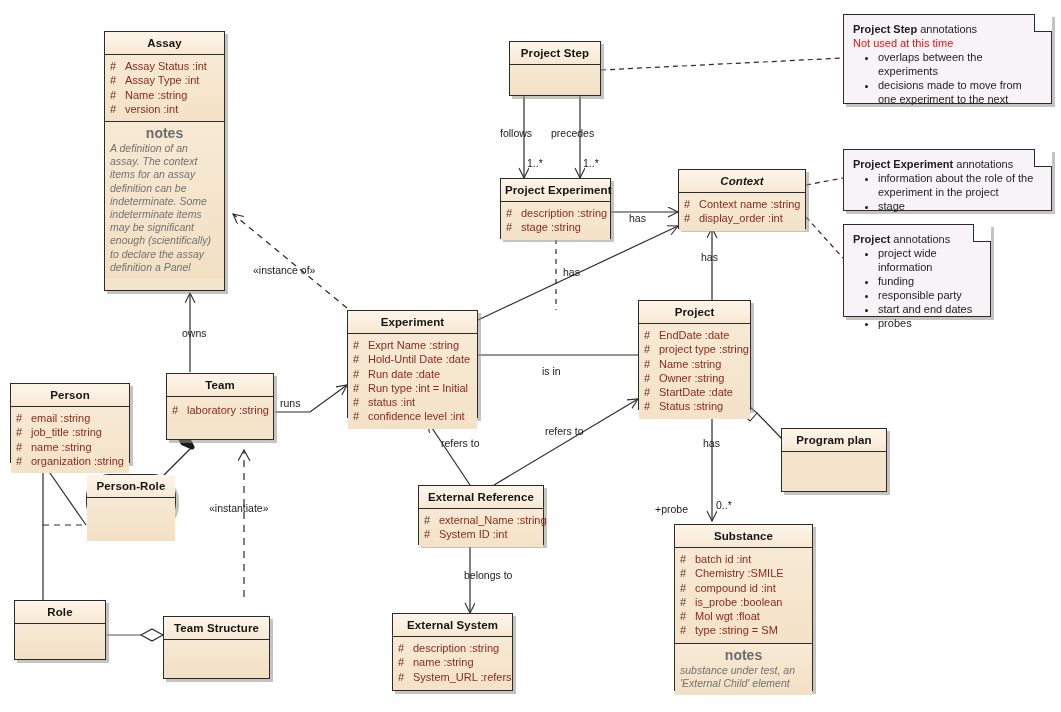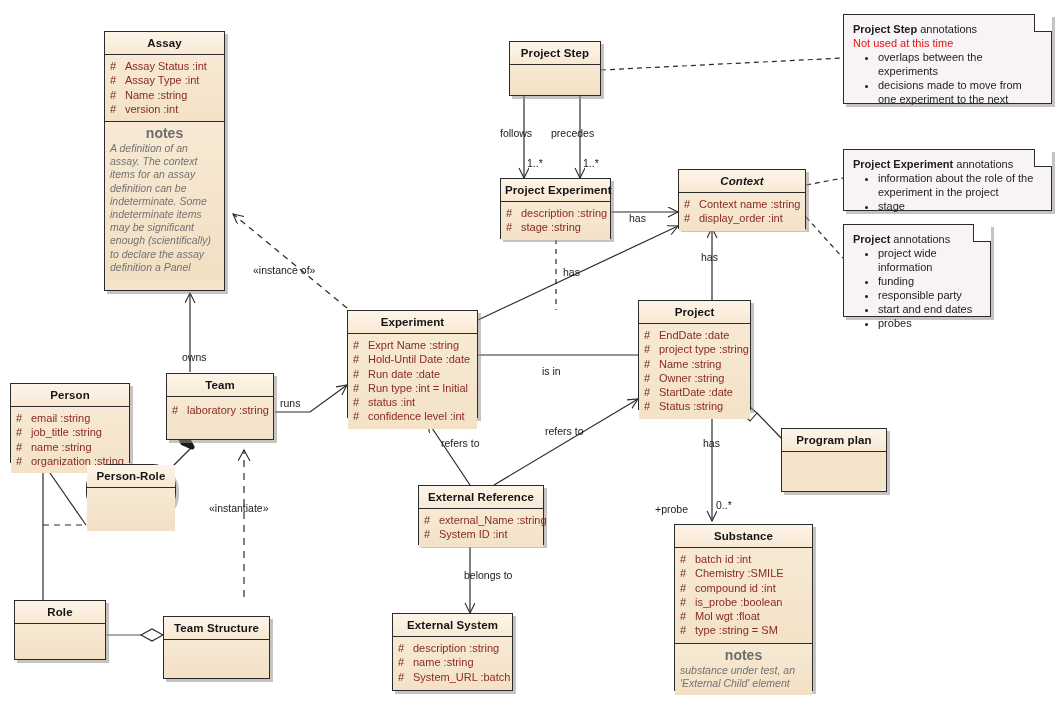--- a/index.html
+++ b/index.html
@@ -271,21 +271,21 @@
     </div>
   </div>
 
   <div class="uml" style="left:166px; top:373px; width:108px; height:67px;">
     <div class="hdr">Team</div>
     <div class="attrs" style="padding-top:6px;">
       <div class="row"><span class="vis">#</span><span>laboratory  :string</span></div>
     </div>
   </div>
 
-  <div class="uml" style="left:86px; top:464px; width:90px; height:52px;border-radius:23px;">
+  <div class="uml" style="left:86px; top:474px; width:90px; height:52px;border-radius:23px;">
     <div class="hdr">Person-Role</div>
     <div class="blank" style="height:43px;"></div>
   </div>
 
   <div class="uml" style="left:14px; top:600px; width:92px; height:60px;">
     <div class="hdr">Role</div>
     <div class="blank" style="height:35px;"></div>
   </div>
 
   <div class="uml" style="left:163px; top:616px; width:107px; height:63px;">
@@ -299,21 +299,21 @@
       <div class="row"><span class="vis">#</span><span>external_Name  :string</span></div>
       <div class="row"><span class="vis">#</span><span>System ID  :int</span></div>
     </div>
   </div>
 
   <div class="uml" style="left:392px; top:613px; width:121px; height:78px;">
     <div class="hdr">External System</div>
     <div class="attrs">
       <div class="row"><span class="vis">#</span><span>description  :string</span></div>
       <div class="row"><span class="vis">#</span><span>name  :string</span></div>
-      <div class="row"><span class="vis">#</span><span>System_URL  :batch</span></div>
+      <div class="row"><span class="vis">#</span><span>System_URL  :refers</span></div>
     </div>
   </div>
 
   <div class="uml" style="left:781px; top:428px; width:106px; height:64px;">
     <div class="hdr">Program plan</div>
   </div>
 
   <div class="uml" style="left:632px; top:524px; width:139px; height:167px;margin-left:42px;">
     <div class="hdr">Substance</div>
     <div class="attrs bordered" style="height:96px;">
@@ -362,21 +362,21 @@
   </div>
 
   <div class="elabel" style="left:500px; top:127px;">follows</div>
   <div class="elabel" style="left:551px; top:127px;">precedes</div>
   <div class="elabel" style="left:527px; top:157px;">1..*</div>
   <div class="elabel" style="left:583px; top:157px;">1..*</div>
   <div class="elabel" style="left:629px; top:212px;">has</div>
   <div class="elabel" style="left:563px; top:266px;">has</div>
   <div class="elabel" style="left:701px; top:251px;">has</div>
   <div class="elabel stereo" style="left:253px; top:264px;">«instance of»</div>
-  <div class="elabel" style="left:182px; top:327px;margin-top:24px;">owns</div>
+  <div class="elabel" style="left:182px; top:327px;">owns</div>
   <div class="elabel" style="left:280px; top:397px;">runs</div>
   <div class="elabel" style="left:542px; top:365px;">is in</div>
   <div class="elabel" style="left:441px; top:437px;">refers to</div>
   <div class="elabel" style="left:545px; top:425px;">refers to</div>
   <div class="elabel" style="left:464px; top:569px;">belongs to</div>
   <div class="elabel" style="left:703px; top:437px;">has</div>
   <div class="elabel" style="left:655px; top:503px;">+probe</div>
   <div class="elabel" style="left:716px; top:499px;">0..*</div>
   <div class="elabel stereo" style="left:209px; top:502px;">«instantiate»</div>
 

